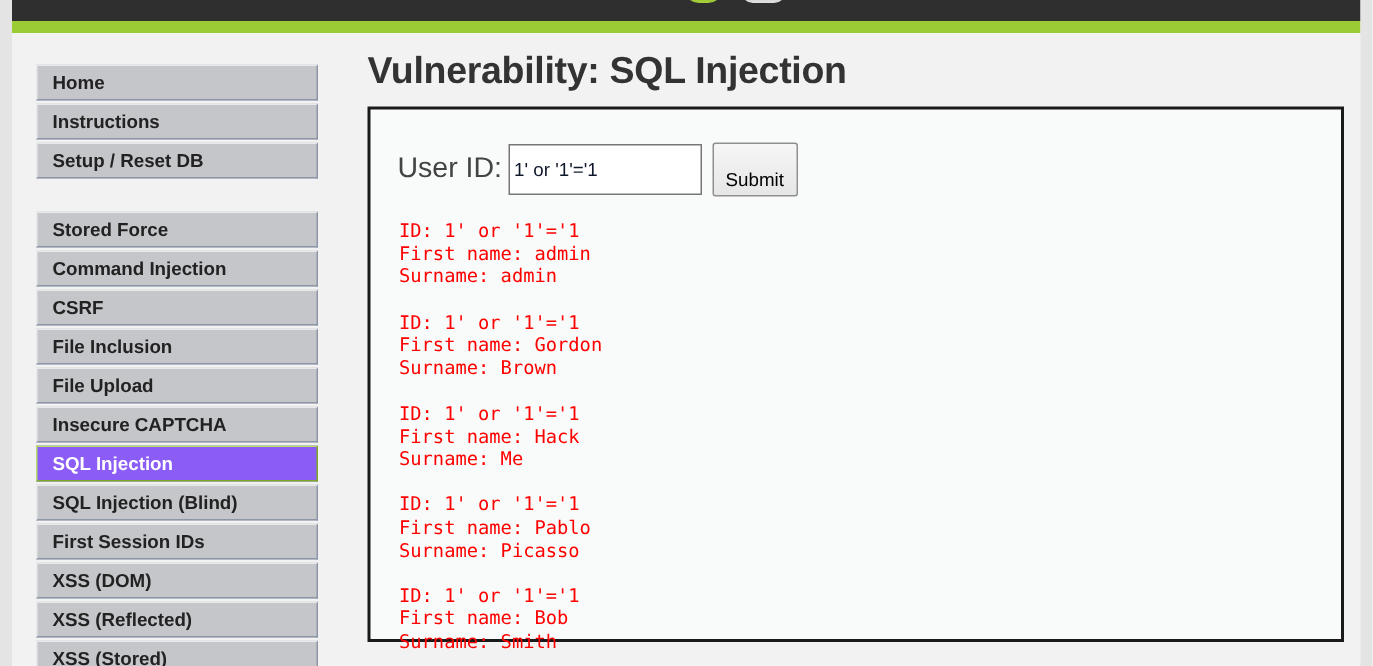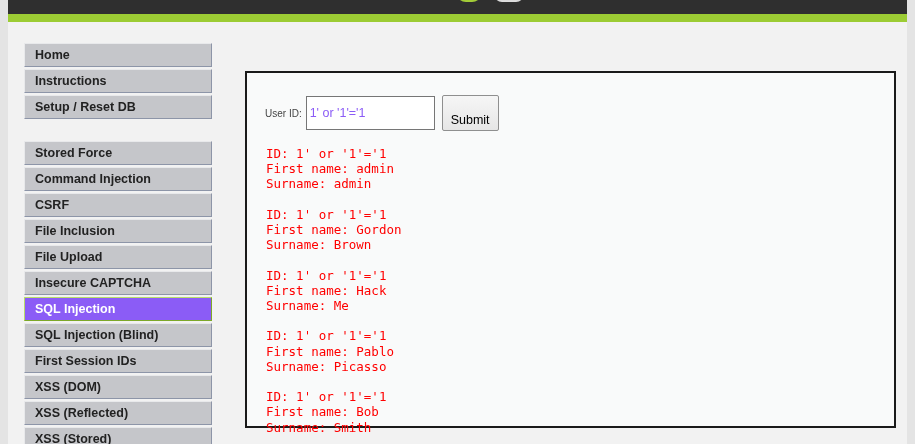--- a/index.html
+++ b/index.html
@@ -124,30 +124,30 @@
     background: #f9fafa;
     border: 2px solid #1a1a1a;
   }
   #form-row {
     margin: 22px 0 0 18px;
     display: flex;
     align-items: center;
     gap: 0px;
   }
   #userid-label {
-    font-size: 10px;
+    font-size: 19px;
     color: #444;
     margin-right: 4px;
   }
   #userid-input {
     width: 129px;
     height: 19px;
     font-family: "Liberation Sans", sans-serif;
     font-size: 12.5px;
-    color: #8b5cf6;
+    color: #0f172a;
     padding: 16px 3px;
     border: 1px solid #767676;
     background: #ffffff;
   }
   #submit-button {
     margin-left: 7px;
     height: 21px;
     padding: 17px 8px;
     font-family: "Liberation Sans", sans-serif;
     font-size: 12.5px;
@@ -199,20 +199,21 @@
           <a class="nav-item selected">SQL Injection</a>
           <a class="nav-item">SQL Injection (Blind)</a>
           <a class="nav-item">First Session IDs</a>
           <a class="nav-item">XSS (DOM)</a>
           <a class="nav-item">XSS (Reflected)</a>
           <a class="nav-item">XSS (Stored)</a>
         </div>
       </nav>
 
     <div id="main">
+      <h1 id="page-title">Vulnerability: SQL Injection</h1>
 
       <div id="vuln-box">
         <div id="form-row">
           <label id="userid-label">User ID:</label>
           <input id="userid-input" type="text" value="1' or '1'='1" style="">
           <button id="submit-button">Submit</button>
         </div>
 
         <div id="results"><div class="rec"><div>ID: 1' or '1'='1</div><div>First name: admin</div><div>Surname: admin</div></div><div class="rec"><div>ID: 1' or '1'='1</div><div>First name: Gordon</div><div>Surname: Brown</div></div><div class="rec"><div>ID: 1' or '1'='1</div><div>First name: Hack</div><div>Surname: Me</div></div><div class="rec"><div>ID: 1' or '1'='1</div><div>First name: Pablo</div><div>Surname: Picasso</div></div><div class="rec"><div>ID: 1' or '1'='1</div><div>First name: Bob</div><div>Surname: Smith</div></div></div>
       </div>

